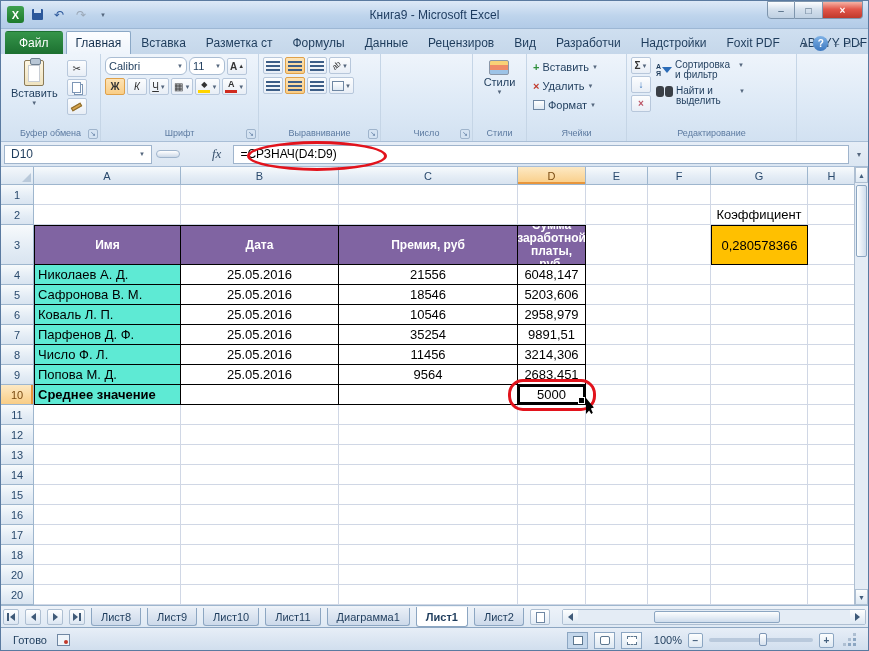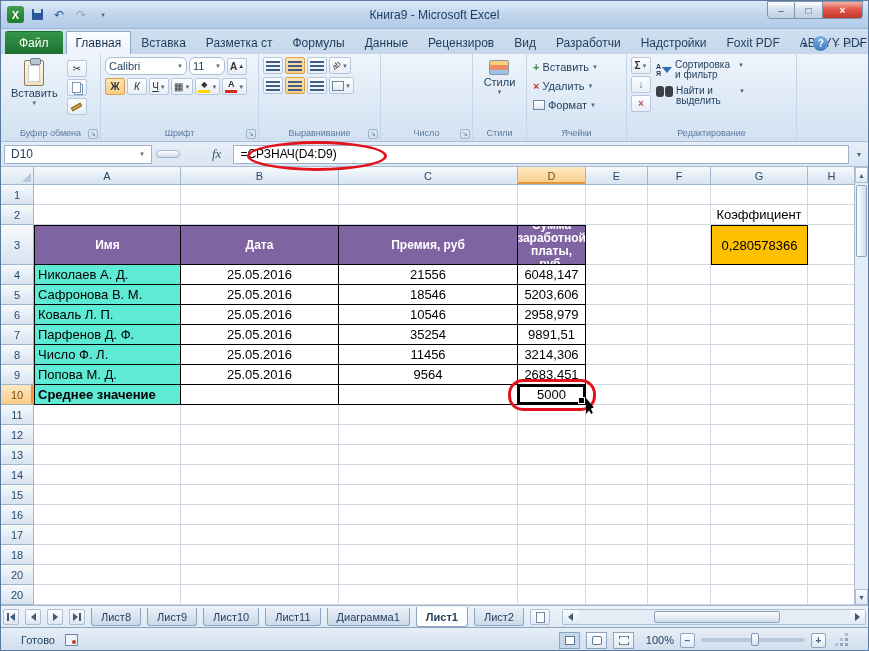--- a/index.html
+++ b/index.html
@@ -168,21 +168,21 @@
   .hscroll { flex:1; height:16px; margin-left:6px; position:relative; display:flex; align-items:center;
     background:#e4ecf5; border:1px solid #aebfd2; border-radius:2px; }
   .harrow { width:15px; height:100%; display:flex; align-items:center; justify-content:center;
     background:linear-gradient(#fdfefe,#dde8f3); }
   .hthumb { position:absolute; left:30%; width:42%; top:1px; bottom:1px;
     background:linear-gradient(#fdfefe,#cfdded); border:1px solid #8ca6c2; border-radius:2px; }
 
   
   .statusbar { position:absolute; left:0; top:626px; width:100%; height:25px;
     background:linear-gradient(#e7eef7,#cfdded); border-top:1px solid #8ca6c2; display:flex;
-    align-items:center; padding:0 20px; font-size:11px; }
+    align-items:center; padding:0 12px; font-size:11px; }
   .macroicon { width:13px; height:12px; border:1px solid #6f87a3; background:#eef4fa; margin-left:10px;
     position:relative; }
   .macroicon::after { content:""; position:absolute; right:1px; bottom:1px; width:4px; height:4px;
     border-radius:50%; background:#c0392b; }
   .sright { margin-left:auto; display:flex; align-items:center; gap:6px; }
   .vbtn { width:21px; height:17px; border:1px solid #8ca6c2; background:linear-gradient(#fdfefe,#dde8f3);
     display:flex; align-items:center; justify-content:center; }
   .vbtn.on { background:#c4d7eb; }
   .vglyph { width:10px; height:9px; border:1px solid #5d778f; background:#fff; }
   .zoomlbl { min-width:34px; text-align:right; }

